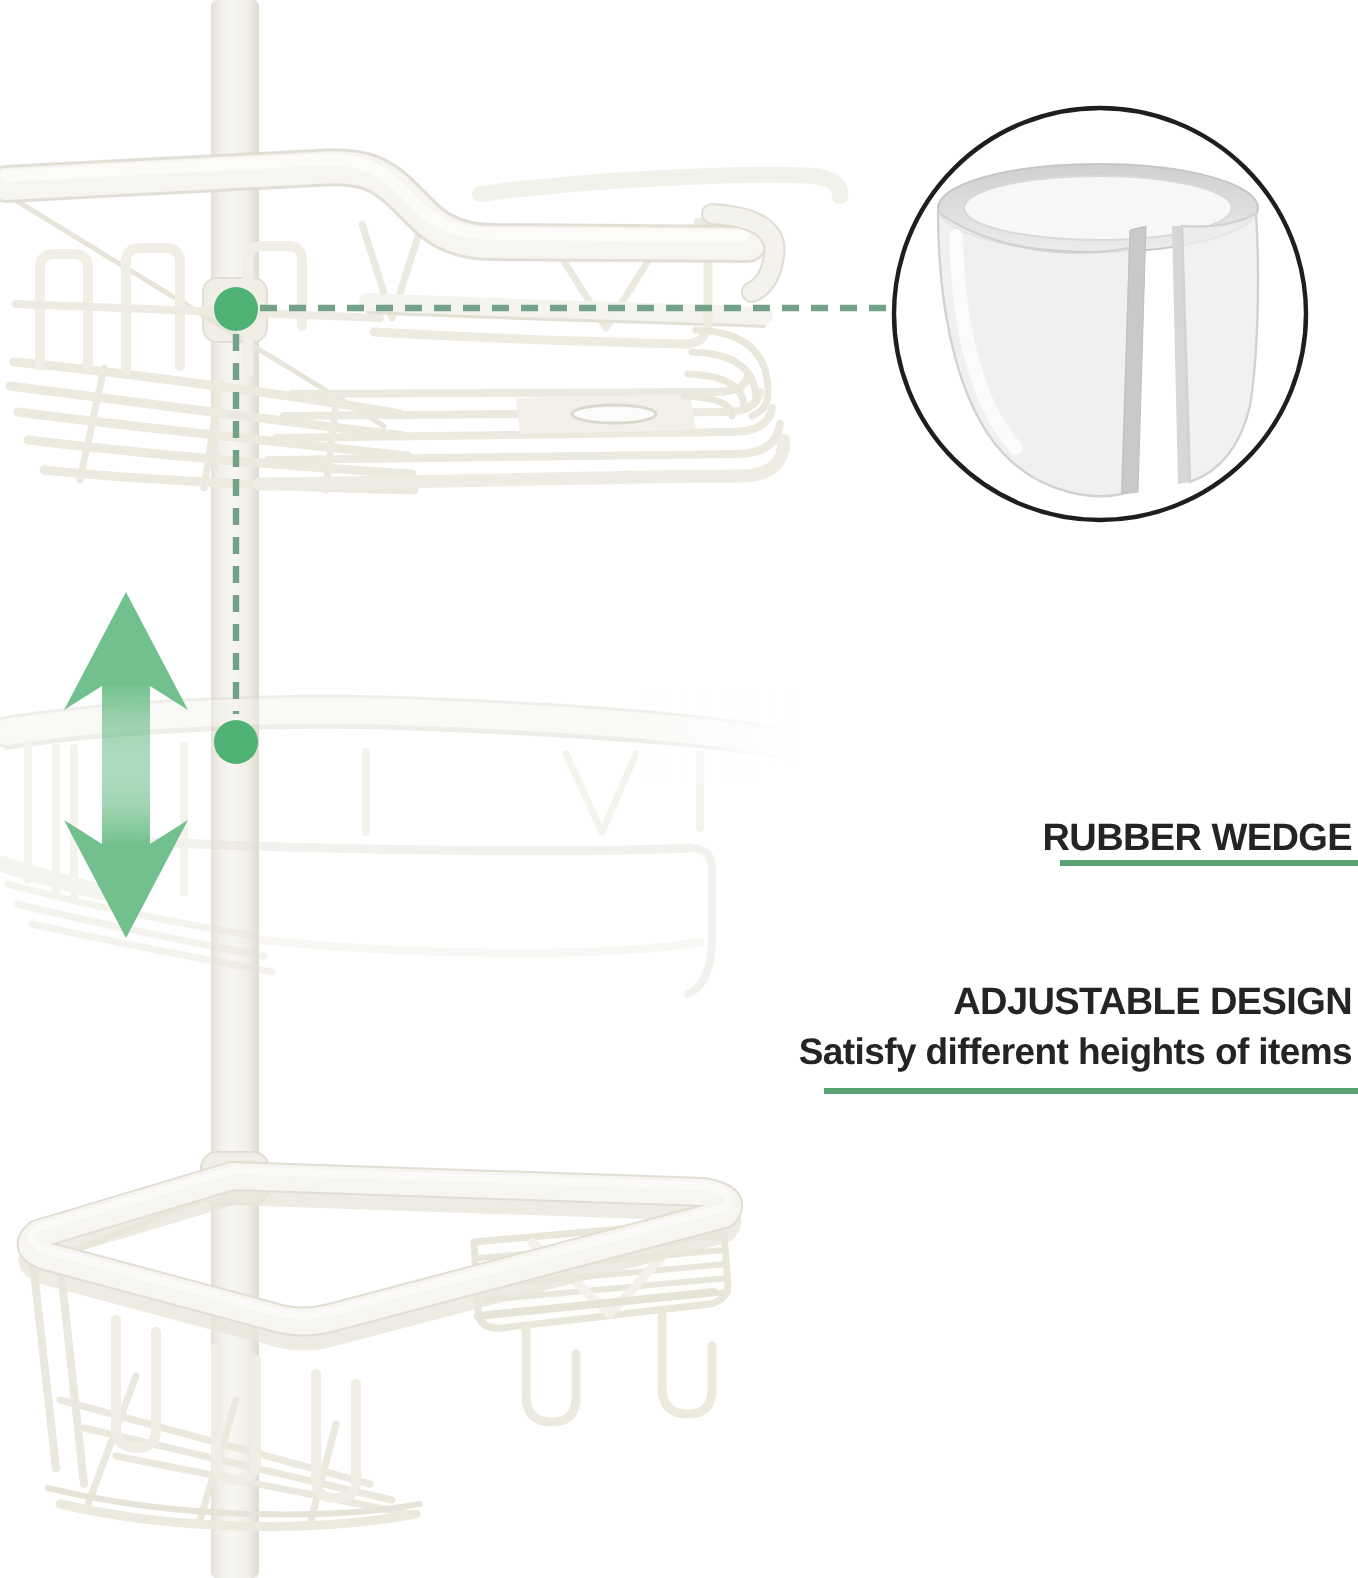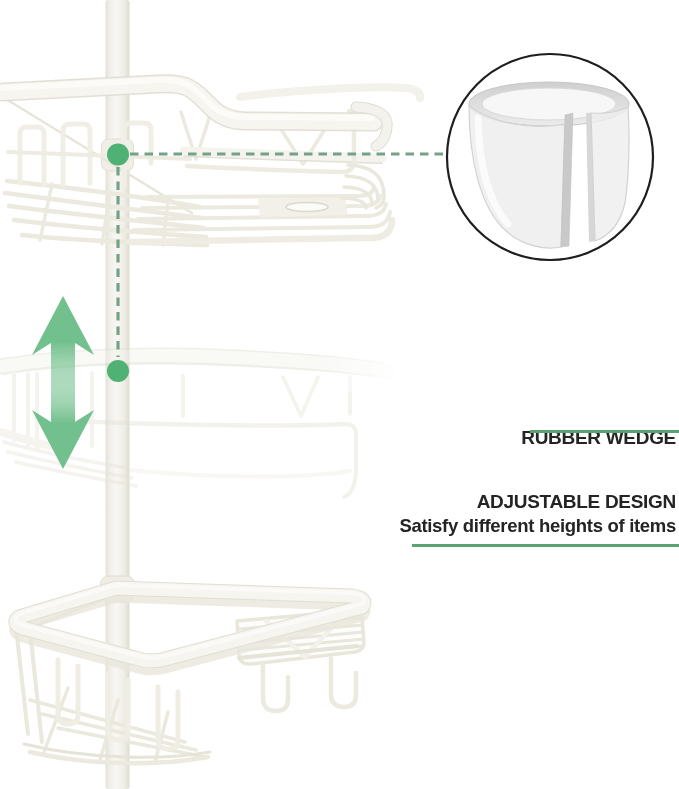--- a/index.html
+++ b/index.html
@@ -5,21 +5,21 @@
   html,body{margin:0;padding:0;background:#fff;}
   #stage{
     position:relative;width:679px;height:789px;background:var(--background,#fff);
     overflow:hidden;font-family:"Liberation Sans",sans-serif;
   }
   #stage svg{position:absolute;left:0;top:0;}
   .label{
     position:absolute;right:3px;color:var(--text-dark,#242424);
     font-weight:bold;white-space:nowrap;line-height:1;letter-spacing:-0.3px;
   }
-  .label-rubber{top:428px;font-size:19px;text-align:center;}
+  .label-rubber{top:410px;font-size:19px;text-align:center;}
   .label-title{top:492px;font-size:19px;}
   .label-sub{top:517px;font-size:18.5px;}
   .underline{position:absolute;right:0;height:2.5px;background:var(--underline-green,#5BA273);}
   .underline-1{top:430px;width:149px;}
   .underline-2{top:544px;width:267px;}
   .dash{stroke:var(--dash-green,#74A288);stroke-width:3.2;stroke-dasharray:8.5 6;fill:none;}
   .dot{fill:var(--dot-green,#4FB274);}
   .arrow-head{fill:var(--arrow-green,#72C08D);}
   .zoom-ring{fill:#ffffff;stroke:var(--circle-outline,#1E1E1E);stroke-width:2.2;}
   .ghost{opacity:0.42;}

